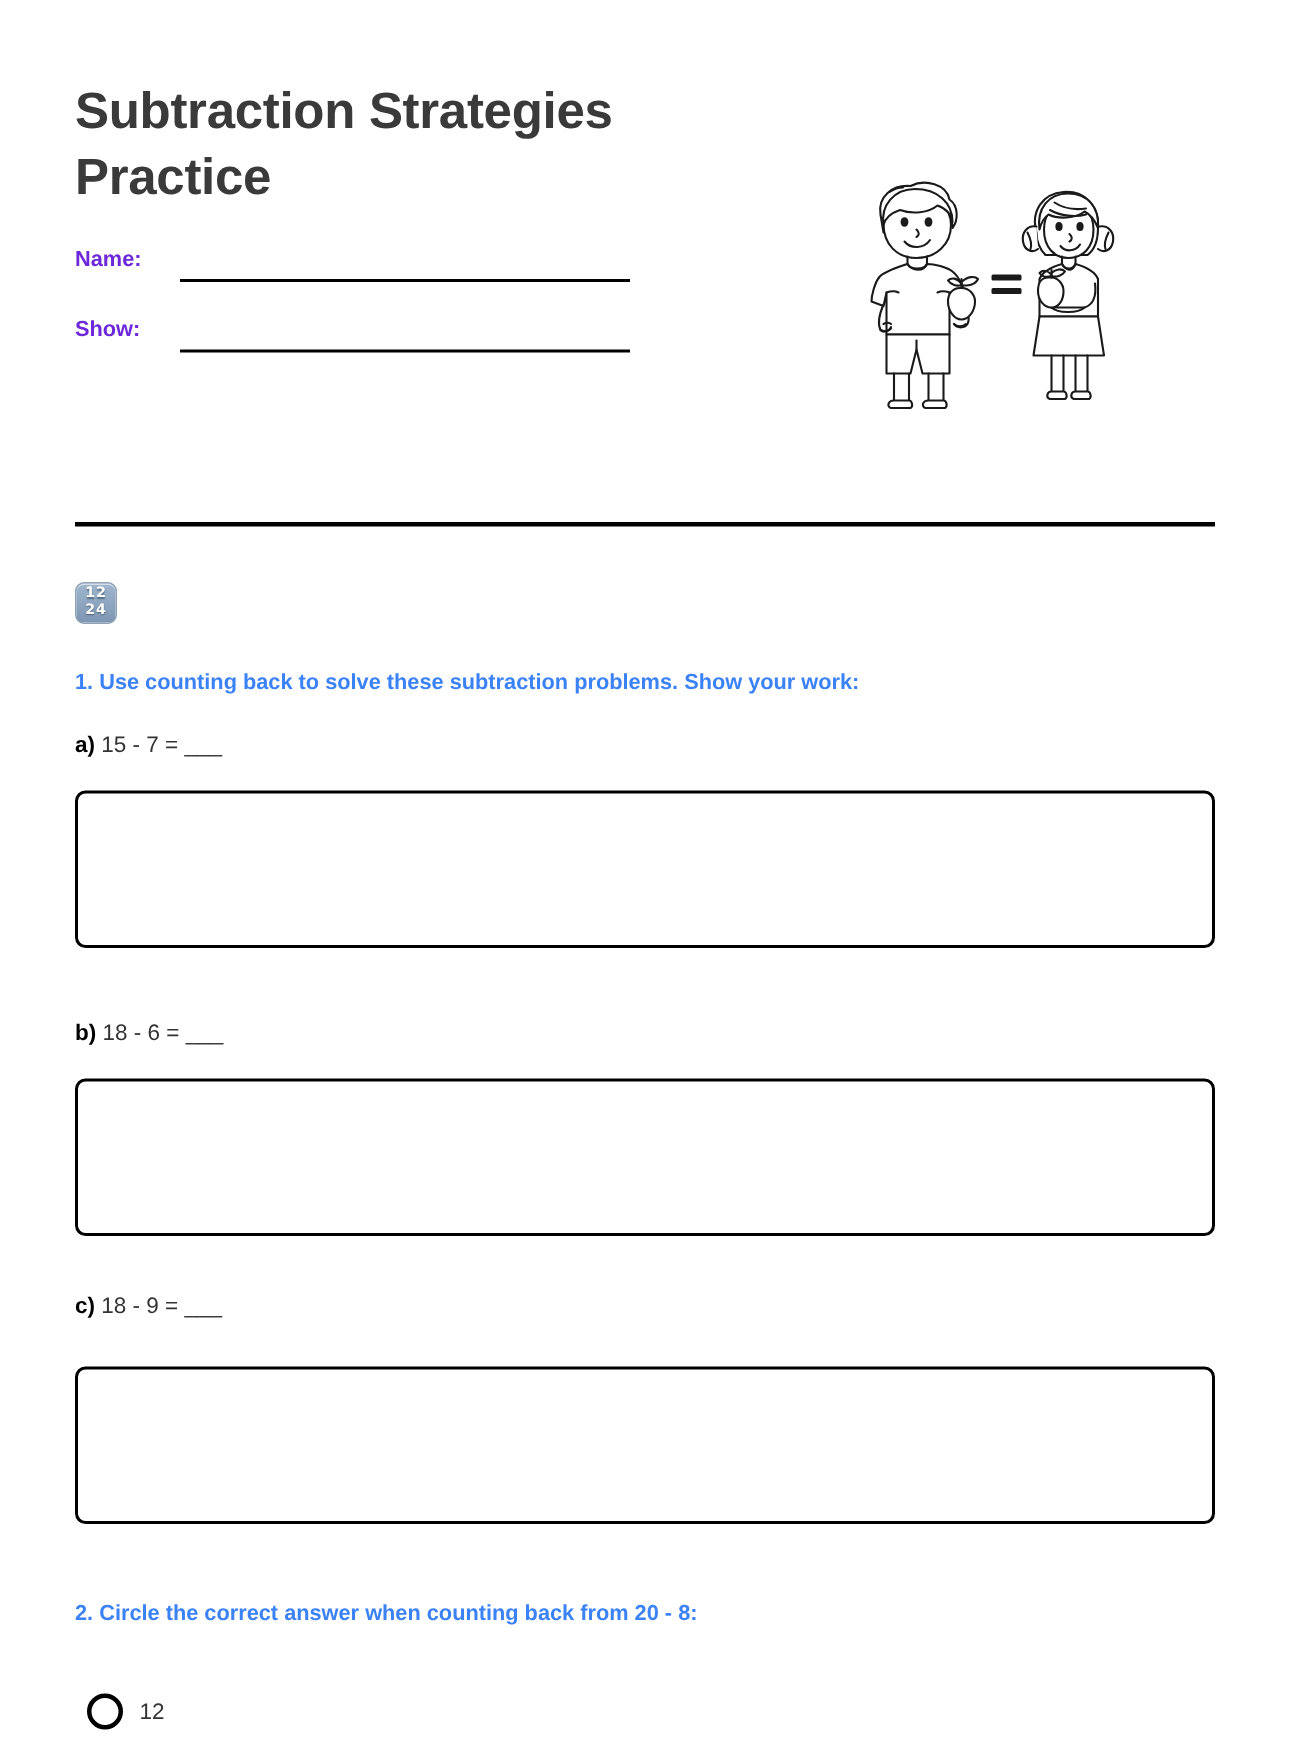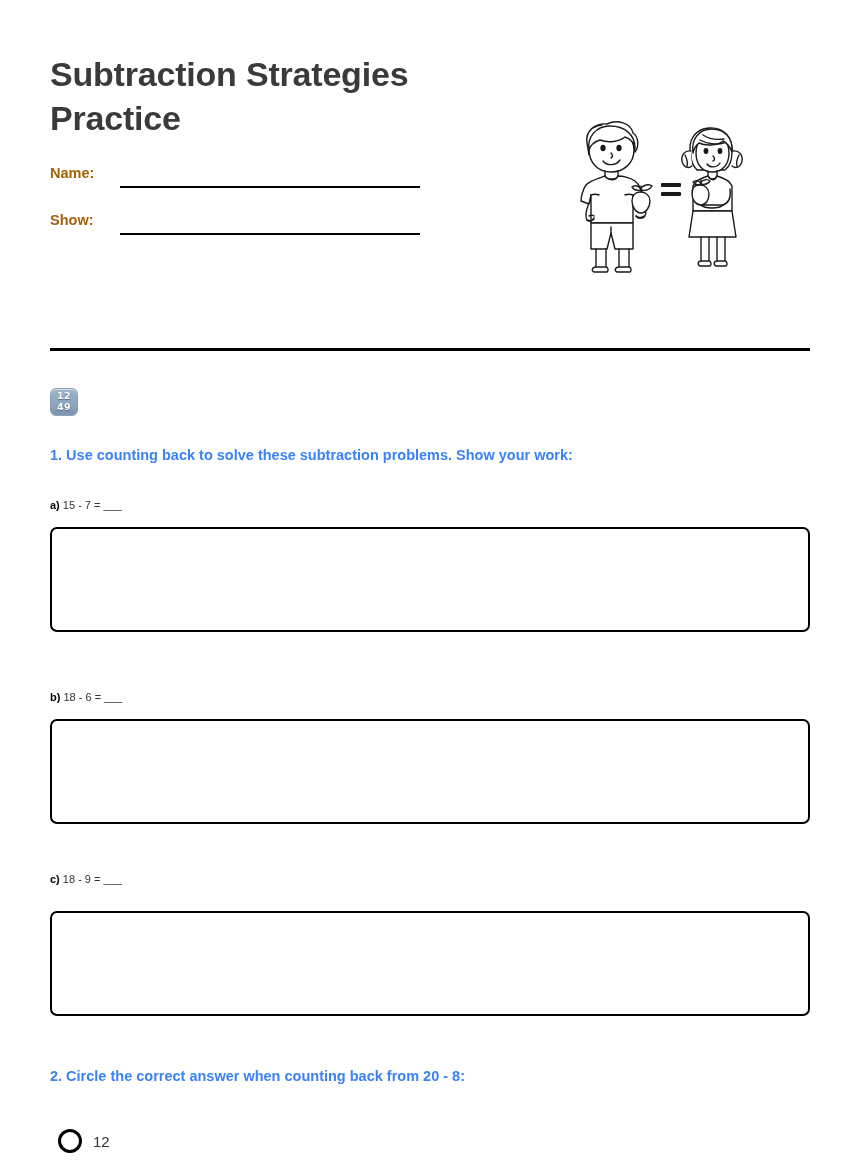--- a/index.html
+++ b/index.html
@@ -43,21 +43,21 @@
   }
   .field-row.name { top: 165px; }
   .field-row.date { top: 212px; }
 
   .field-label {
     position: absolute;
     left: 0;
     top: 0;
     font-size: 14.5px;
     font-weight: bold;
-    color: #a16207;
+    color: #6d28d9;
     white-space: nowrap;
   }
   .field-line {
     position: absolute;
     left: 70px;
     top: 21px;
     width: 300px;
     height: 0;
     border-bottom: 2.5px solid #000;
   }
@@ -128,24 +128,23 @@
     font-weight: bold;
     color: #3b82f6;
     white-space: nowrap;
   }
   #q1-prompt { top: 447px; }
   #q2-prompt { top: 1068px; }
 
   .problem {
     position: absolute;
     left: 50px;
-    font-size: 11px;
+    font-size: 15px;
     color: #333;
     white-space: nowrap;
-    margin-top: 11px;
   }
   .problem .plabel {
     font-weight: bold;
     color: #000;
   }
   .problem .pexpr {
     font-weight: normal;
   }
   #prob-a { top: 488px; }
   #prob-b { top: 680px; }
@@ -316,21 +315,21 @@
       <path d="M136 68 C133 65 130 65 128 67 C130 70 133 70 136 69"></path>
     </svg>
   </div>
 
   <div class="divider"></div>
 
   <div class="section-head">
     <span class="emoji-icon">
       <span class="digits">
         <span>12</span><br>
-        <span>49</span>
+        <span>24</span>
       </span>
     </span>
   </div>
 
   <div class="question-prompt" id="q1-prompt">1. Use counting back to solve these subtraction problems. Show your work:</div>
 
   <div class="problem" id="prob-a">
     <span class="plabel">a)</span>
     <span class="pexpr">15 - 7 = ___</span>
   </div>

